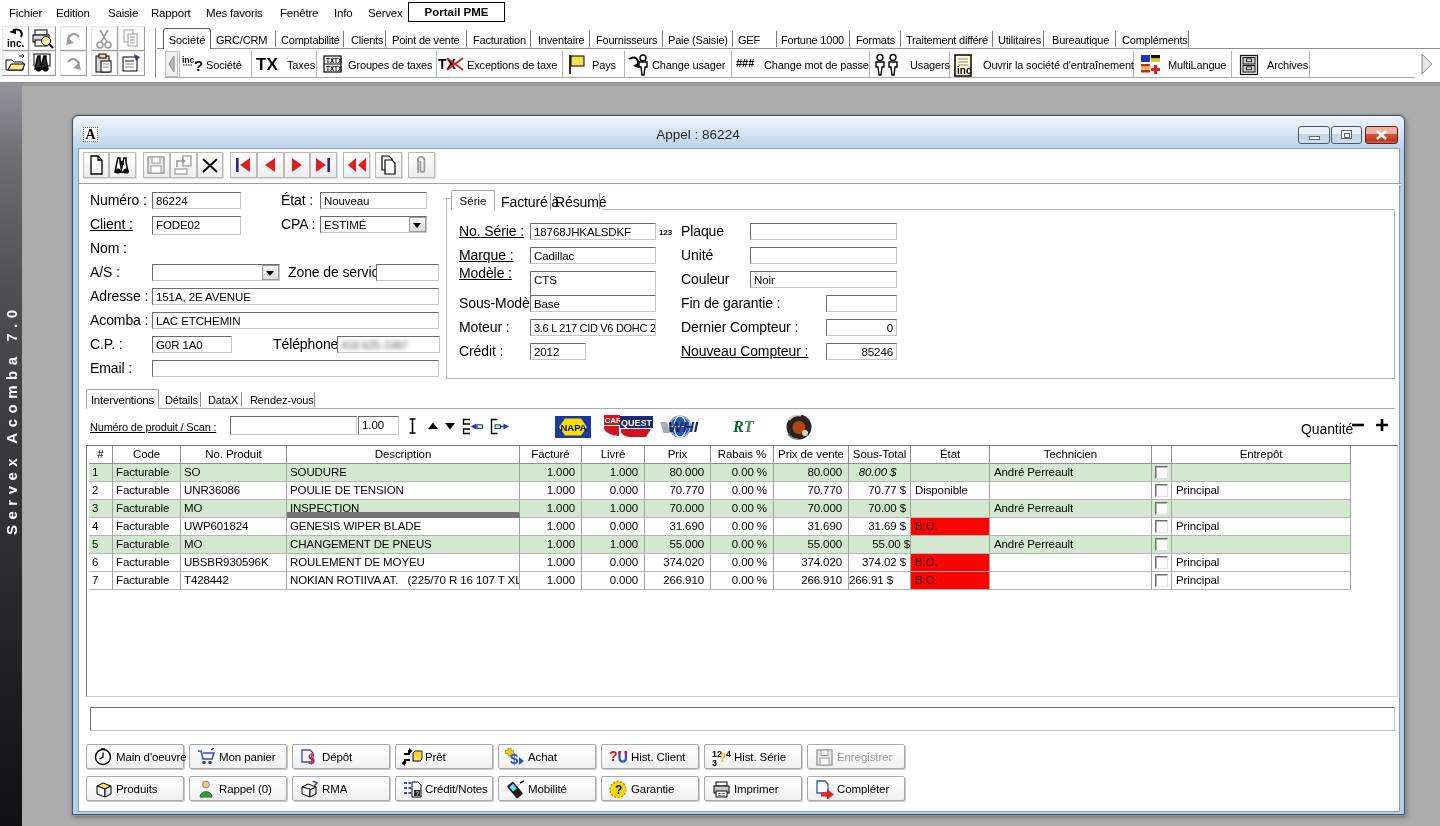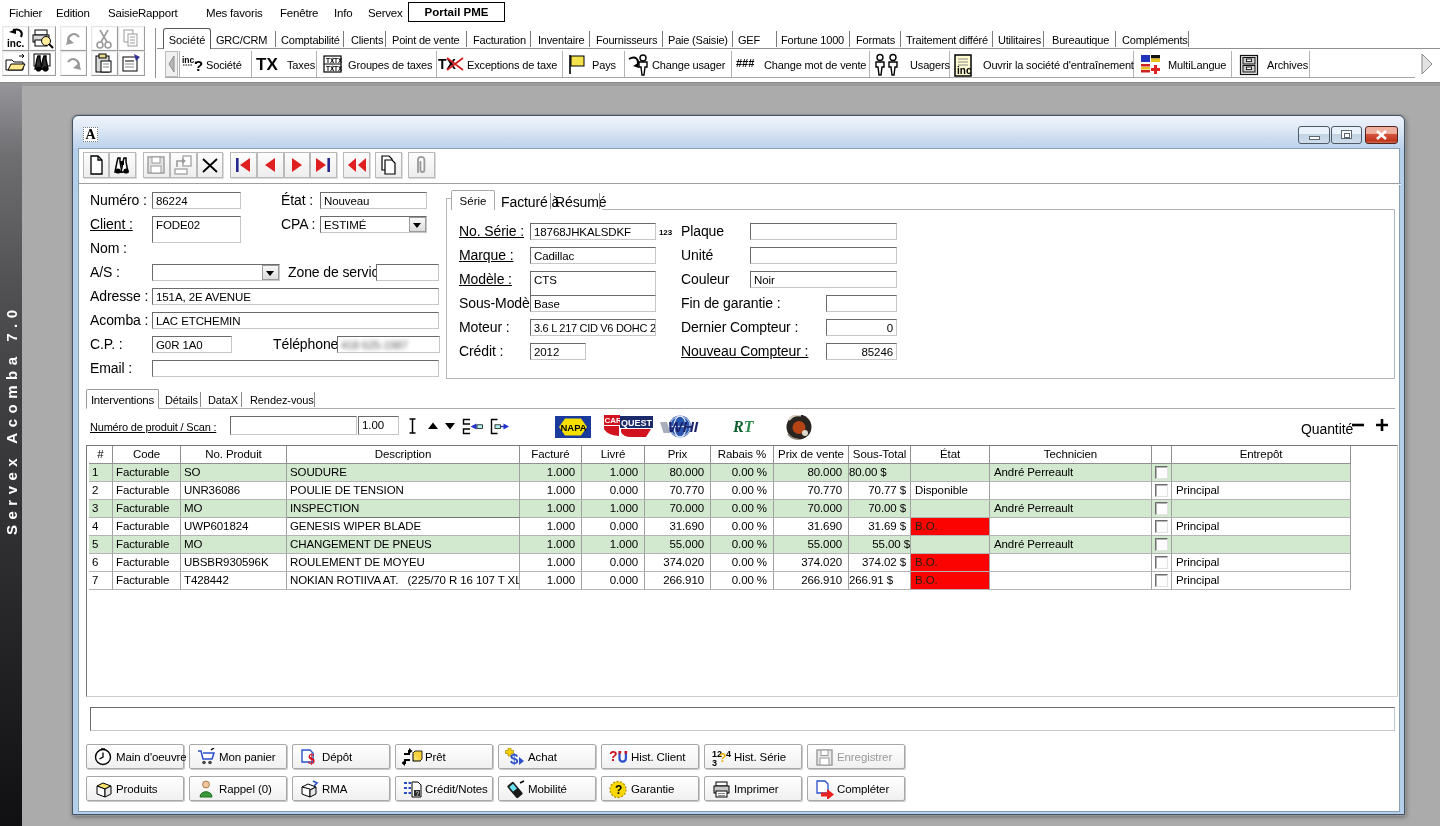--- a/index.html
+++ b/index.html
@@ -18,21 +18,21 @@
 .bbtn{position:absolute;box-sizing:border-box;width:98px;height:25px;background:linear-gradient(#fff,#f0f0f0);border:1px solid #a8a8a8;border-radius:2px;box-shadow:1px 1px 0 #c9c9c9;font-size:11.5px;white-space:nowrap}
 .bbtn span{position:absolute;left:29px;top:6px;letter-spacing:-0.1px}
 .bbtn svg{position:absolute;left:6px;top:3px}
 </style></head>
 <body>
 
 <div class="ab" style="left:0;top:0;width:1440px;height:83px;background:#fff;border-bottom:1px solid #8a8a8a;box-sizing:border-box">
 <span class="menuitem" style="left:9px">Fichier</span>
 <span class="menuitem" style="left:56px">Edition</span>
 <span class="menuitem" style="left:108px">Saisie</span>
-<span class="menuitem" style="left:138px">Rapport</span>
+<span class="menuitem" style="left:151px">Rapport</span>
 <span class="menuitem" style="left:206px">Mes favoris</span>
 <span class="menuitem" style="left:280px">Fenêtre</span>
 <span class="menuitem" style="left:334px">Info</span>
 <span class="menuitem" style="left:368px">Servex</span>
 <div class="ab" style="left:408px;top:2px;width:97px;height:20px;border:1px solid #000;background:#fff;text-align:center;font-size:11.5px;font-weight:bold;line-height:19px;box-sizing:border-box">Portail PME</div>
 <div class="ibtn" style="left:2px;top:26px;width:27px;height:25px"><svg width="25" height="23" viewBox="0 0 25 23">
         <path d="M10 3 c8 -2 10 3 8 7" fill="none" stroke="#000" stroke-width="2"></path>
         <path d="M6 5 l7 -3 v5 z" fill="#000"></path>
         <text x="4" y="20" font-size="10" font-weight="bold" font-family="Liberation Sans">inc.</text>
       </svg></div>
@@ -175,21 +175,21 @@
 <div class="ab" style="left:626px;top:53px;width:22px;height:22px"><svg width="24" height="24" viewBox="0 0 24 24">
         <path d="M3 6 c7 -4 10 1 9 6" fill="none" stroke="#000" stroke-width="2"></path>
         <path d="M13 15 l-6 -2 5 -3 z" fill="#000"></path>
         <circle cx="17" cy="5" r="3" fill="#fff" stroke="#000" stroke-width="1.4"></circle>
         <path d="M13 9 h8 v5 h-2 l-1 8 h-2 l-1 -8 h-2 z" fill="#fff" stroke="#000" stroke-width="1.4"></path>
       </svg></div>
     <span class="ttxt" style="left:652px">Change usager</span>
 <div class="ab" style="left:736px;top:53px;width:22px;height:22px"><svg width="26" height="22" viewBox="0 0 26 22">
         <text x="0" y="14" font-size="11" font-weight="bold" font-family="Liberation Sans">###</text>
       </svg></div>
-    <span class="ttxt" style="left:764px">Change mot de vente</span>
+    <span class="ttxt" style="left:764px">Change mot de passe</span>
 <div class="ab" style="left:873px;top:53px;width:22px;height:22px"><svg width="30" height="24" viewBox="0 0 30 24">
         <g stroke="#000" fill="#fff" stroke-width="1.4">
           <circle cx="7" cy="4.5" r="3"></circle>
           <path d="M3 9 h8 v5 h-2 l-1 8 h-2 l-1 -8 h-2 z"></path>
           <circle cx="20" cy="4.5" r="3"></circle>
           <path d="M16 9 h8 v5 h-2 l-1 8 h-2 l-1 -8 h-2 z"></path>
         </g>
       </svg></div>
     <span class="ttxt" style="left:910px">Usagers</span>
 <div class="ab" style="left:952px;top:53px;width:22px;height:22px"><svg width="24" height="25" viewBox="0 0 24 25">
@@ -219,20 +219,21 @@
       </svg></div>
     <span class="ttxt" style="left:1267px">Archives</span>
 </div>
 <div class="ab" style="left:0;top:83px;width:1440px;height:3px;background:#9b9b9b"></div>
 <div class="ab" style="left:0;top:83px;width:22px;height:743px;background:linear-gradient(180deg,#95959a 0%,#6e6e71 10%,#505052 28%,#3a3a3c 48%,#2a2a2c 68%,#1c1c1e 85%,#101012 100%)">
 <div style="position:absolute;left:3px;top:452px;transform-origin:0 0;transform:rotate(-90deg);font-size:15px;font-weight:bold;color:#fff;white-space:nowrap;letter-spacing:5.5px">Servex Acomba 7.0</div>
 </div>
 <div class="ab" style="left:72px;top:115px;width:1333px;height:700px;border-radius:6px 6px 0 0;background:#b5cfea;border:1px solid #46525e;box-shadow:0 0 0 1px #909599,1px 2px 5px rgba(0,0,0,.4);box-sizing:border-box">
 <div class="ab" style="left:0;top:0;width:1331px;height:32px;border-radius:6px 6px 0 0;background:linear-gradient(180deg,#f0f4fb 0%,#dfe9f6 38%,#cdddf0 68%,#bcd3ec 100%)"></div>
     <div class="ab" style="left:10px;top:11px;width:15px;height:15px;background:#fff;border:1px dotted #777;text-align:center;font-family:'Liberation Serif',serif;font-size:14px;line-height:14px;font-weight:bold;box-sizing:border-box">A</div>
+<div class="ab" style="left:0;top:11px;width:1250px;text-align:center;font-size:13.5px;color:#23272b">Appel : 86224</div>
 <div class="ab" style="left:1225px;top:10px;width:32px;height:18px;border:1px solid #4e5a66;border-radius:3px;background:linear-gradient(#e9f2fa 45%,#c3d3e2 46%,#cfdded);box-sizing:border-box">
       <div style="position:absolute;left:10px;top:9px;width:11px;height:4px;background:#fff;border:1px solid #5a6672;box-sizing:border-box"></div>
     </div>
 <div class="ab" style="left:1258px;top:10px;width:31px;height:18px;border:1px solid #4e5a66;border-radius:3px;background:linear-gradient(#e9f2fa 45%,#c3d3e2 46%,#cfdded);box-sizing:border-box">
       <div style="position:absolute;left:9px;top:3px;width:11px;height:9px;background:#fff;border:1px solid #5a6672;box-sizing:border-box">
         <div style="position:absolute;left:2px;top:2px;width:4px;height:3px;border:1px solid #5a6672"></div>
       </div>
     </div>
 <div class="ab" style="left:1292px;top:10px;width:33px;height:18px;border:1px solid #50261e;border-radius:3px;background:linear-gradient(#f0b0a0 40%,#d3543c 45%,#c0371e 85%,#d0694f);box-sizing:border-box">
       <svg width="31" height="16" style="position:absolute;left:0;top:0">
@@ -290,21 +291,21 @@
 <div class="nbtn" style="left:329px;top:3px;width:27px;height:26px"><svg width="24" height="24" viewBox="0 0 24 24">
           <path d="M9 20 V7 a3.2 3.2 0 0 1 6.4 0 V17 a2 2 0 0 1 -4 0 V8" fill="none" stroke="#9a9a9a" stroke-width="1.8"></path>
         </svg></div>
 <div class="ab" style="left:0;top:34px;width:1322px;height:1px;background:#9f9f9f"></div>
 <div class="ab" style="left:0;top:35px;width:1322px;height:1px;background:#fdfdfd"></div>
 <div class="lbl" style="left:11px;top:45px">Numéro :</div>
 <div class="fld" style="left:73px;top:43px;width:89px;height:17px;">86224</div>
 <div class="lbl" style="left:202px;top:45px">État :</div>
 <div class="fld" style="left:241px;top:43px;width:107px;height:17px;">Nouveau</div>
 <div class="lbl lblu" style="left:11px;top:69px">Client :</div>
-<div class="fld" style="left:73px;top:67px;width:89px;height:27px;">FODE02</div>
+<div class="fld" style="left:73px;top:67px;width:89px;height:19px;">FODE02</div>
 <div class="lbl" style="left:202px;top:69px">CPA :</div>
 <div class="fld" style="left:241px;top:67px;width:107px;height:17px;padding-right:18px">ESTIMÉ</div>
 <div class="ab" style="left:330px;top:68px;width:17px;height:15px;background:linear-gradient(#f8f8f8,#dcdcdc);border:1px solid #9a9a9a;box-sizing:border-box"><svg width="15" height="13">
           <path d="M3 4 h8 l-4 5 z" fill="#000"></path>
         </svg></div>
 <div class="lbl" style="left:11px;top:93px">Nom :</div>
 <div class="lbl" style="left:11px;top:117px">A/S :</div>
 <div class="fld" style="left:73px;top:115px;width:128px;height:17px;padding-right:18px"></div>
 <div class="ab" style="left:183px;top:116px;width:17px;height:15px;background:linear-gradient(#f8f8f8,#dcdcdc);border:1px solid #9a9a9a;box-sizing:border-box"><svg width="15" height="13">
           <path d="M3 4 h8 l-4 5 z" fill="#000"></path>
@@ -329,21 +330,21 @@
 <div class="ab" style="left:372px;top:41px;width:44px;height:20px;background:#fff;border:1px solid #a8a8a8;border-bottom:none;border-radius:2px 2px 0 0;text-align:center;font-size:11.5px;padding-top:4px;box-sizing:border-box">Série</div>
 <span class="lbl" style="left:422px;top:47px">Facturé à</span>
 <div class="ab" style="left:471px;top:44px;width:1px;height:16px;background:#999"></div>
 <span class="lbl" style="left:476px;top:47px">Résumé</span>
 <div class="ab" style="left:520px;top:44px;width:1px;height:16px;background:#999"></div>
 <div class="lbl lblu" style="left:380px;top:76px">No. Série :</div>
 <div class="fld" style="left:451px;top:74px;width:126px;height:17px;">18768JHKALSDKF</div>
 <div class="lbl" style="left:580px;top:77px;font-size:8px;font-weight:bold">123</div>
 <div class="lbl lblu" style="left:380px;top:100px">Marque :</div>
 <div class="fld" style="left:451px;top:98px;width:126px;height:17px;">Cadillac</div>
-<div class="lbl lblu" style="left:380px;top:124px">Modèle :</div>
+<div class="lbl lblu" style="left:380px;top:118px">Modèle :</div>
 <div class="fld" style="left:451px;top:122px;width:126px;height:26px;">CTS</div>
 <div class="lbl" style="left:380px;top:148px">Sous-Modèle :</div>
 <div class="fld" style="left:451px;top:146px;width:126px;height:17px;">Base</div>
 <div class="lbl" style="left:380px;top:172px">Moteur :</div>
 <div class="fld" style="left:451px;top:170px;width:126px;height:17px;"><span style="font-size:11px;letter-spacing:-0.3px">3.6 L 217 CID V6 DOHC 24 V</span></div>
 <div class="lbl" style="left:380px;top:196px">Crédit :</div>
 <div class="fld" style="left:451px;top:194px;width:56px;height:17px;">2012</div>
 <div class="lbl" style="left:602px;top:76px">Plaque</div>
 <div class="fld" style="left:671px;top:74px;width:147px;height:17px;"></div>
 <div class="lbl" style="left:602px;top:100px">Unité</div>
@@ -439,21 +440,21 @@
         <div style="position:absolute;left:2px;top:18px;height:18px;display:flex;font-size:11.5px;letter-spacing:-0.1px;background:#d3e9cf">
           <div style="width:24px;box-sizing:border-box;border-right:1px solid #a2a2a2;border-bottom:1px solid #b4b4b4;line-height:16px;overflow:hidden;white-space:nowrap;padding-left:3px;">1</div>
           <div style="width:68px;box-sizing:border-box;border-right:1px solid #a2a2a2;border-bottom:1px solid #b4b4b4;line-height:16px;overflow:hidden;white-space:nowrap;padding-left:3px;">Facturable</div>
           <div style="width:106px;box-sizing:border-box;border-right:1px solid #a2a2a2;border-bottom:1px solid #b4b4b4;line-height:16px;overflow:hidden;white-space:nowrap;padding-left:3px;">SO</div>
           <div style="width:233px;box-sizing:border-box;border-right:1px solid #a2a2a2;border-bottom:1px solid #b4b4b4;line-height:16px;overflow:hidden;white-space:nowrap;padding-left:3px;">SOUDURE</div>
           <div style="width:62px;box-sizing:border-box;border-right:1px solid #a2a2a2;border-bottom:1px solid #b4b4b4;line-height:16px;overflow:hidden;white-space:nowrap;padding-right:6px;text-align:right;">1.000</div>
           <div style="width:63px;box-sizing:border-box;border-right:1px solid #a2a2a2;border-bottom:1px solid #b4b4b4;line-height:16px;overflow:hidden;white-space:nowrap;padding-right:6px;text-align:right;">1.000</div>
           <div style="width:66px;box-sizing:border-box;border-right:1px solid #a2a2a2;border-bottom:1px solid #b4b4b4;line-height:16px;overflow:hidden;white-space:nowrap;padding-right:6px;text-align:right;">80.000</div>
           <div style="width:63px;box-sizing:border-box;border-right:1px solid #a2a2a2;border-bottom:1px solid #b4b4b4;line-height:16px;overflow:hidden;white-space:nowrap;padding-right:6px;text-align:right;">0.00 %</div>
           <div style="width:75px;box-sizing:border-box;border-right:1px solid #a2a2a2;border-bottom:1px solid #b4b4b4;line-height:16px;overflow:hidden;white-space:nowrap;padding-right:6px;text-align:right;">80.000</div>
-          <div style="width:62px;box-sizing:border-box;border-right:1px solid #a2a2a2;border-bottom:1px solid #b4b4b4;line-height:16px;overflow:hidden;white-space:nowrap;padding-right:4px;text-align:left;">80.00 $</div>
+          <div style="width:62px;box-sizing:border-box;border-right:1px solid #a2a2a2;border-bottom:1px solid #b4b4b4;line-height:16px;overflow:hidden;white-space:nowrap;padding-right:4px;text-align:center;font-style:italic;">80.00 $</div>
           <div style="width:79px;box-sizing:border-box;border-right:1px solid #a2a2a2;border-bottom:1px solid #b4b4b4;line-height:16px;overflow:hidden;white-space:nowrap;padding-left:4px"></div>
           <div style="width:162px;box-sizing:border-box;border-right:1px solid #a2a2a2;border-bottom:1px solid #b4b4b4;line-height:16px;overflow:hidden;white-space:nowrap;padding-left:4px;">André Perreault</div>
           <div style="width:20px;box-sizing:border-box;border-right:1px solid #a2a2a2;border-bottom:1px solid #b4b4b4;line-height:16px;overflow:hidden;white-space:nowrap;text-align:center"><span style="display:inline-block;width:11px;height:11px;margin-top:2px;background:#fdfdfd;border:1px solid;border-color:#6e6e6e #e2e2e2 #e2e2e2 #6e6e6e;box-shadow:inset 1px 1px 0 #b4b4b4"></span></div>
           <div style="width:179px;box-sizing:border-box;border-right:1px solid #a2a2a2;border-bottom:1px solid #b4b4b4;line-height:16px;overflow:hidden;white-space:nowrap;padding-left:4px;"></div>
         </div>
         <div style="position:absolute;left:2px;top:36px;height:18px;display:flex;font-size:11.5px;letter-spacing:-0.1px;background:#fff">
           <div style="width:24px;box-sizing:border-box;border-right:1px solid #a2a2a2;border-bottom:1px solid #b4b4b4;line-height:16px;overflow:hidden;white-space:nowrap;padding-left:3px;">2</div>
           <div style="width:68px;box-sizing:border-box;border-right:1px solid #a2a2a2;border-bottom:1px solid #b4b4b4;line-height:16px;overflow:hidden;white-space:nowrap;padding-left:3px;">Facturable</div>
           <div style="width:106px;box-sizing:border-box;border-right:1px solid #a2a2a2;border-bottom:1px solid #b4b4b4;line-height:16px;overflow:hidden;white-space:nowrap;padding-left:3px;">UNR36086</div>
           <div style="width:233px;box-sizing:border-box;border-right:1px solid #a2a2a2;border-bottom:1px solid #b4b4b4;line-height:16px;overflow:hidden;white-space:nowrap;padding-left:3px;">POULIE DE TENSION</div>
@@ -465,21 +466,21 @@
           <div style="width:62px;box-sizing:border-box;border-right:1px solid #a2a2a2;border-bottom:1px solid #b4b4b4;line-height:16px;overflow:hidden;white-space:nowrap;padding-right:4px;text-align:right;">70.77 $</div>
           <div style="width:79px;box-sizing:border-box;border-right:1px solid #a2a2a2;border-bottom:1px solid #b4b4b4;line-height:16px;overflow:hidden;white-space:nowrap;padding-left:4px">Disponible</div>
           <div style="width:162px;box-sizing:border-box;border-right:1px solid #a2a2a2;border-bottom:1px solid #b4b4b4;line-height:16px;overflow:hidden;white-space:nowrap;padding-left:4px;"></div>
           <div style="width:20px;box-sizing:border-box;border-right:1px solid #a2a2a2;border-bottom:1px solid #b4b4b4;line-height:16px;overflow:hidden;white-space:nowrap;text-align:center"><span style="display:inline-block;width:11px;height:11px;margin-top:2px;background:#fdfdfd;border:1px solid;border-color:#6e6e6e #e2e2e2 #e2e2e2 #6e6e6e;box-shadow:inset 1px 1px 0 #b4b4b4"></span></div>
           <div style="width:179px;box-sizing:border-box;border-right:1px solid #a2a2a2;border-bottom:1px solid #b4b4b4;line-height:16px;overflow:hidden;white-space:nowrap;padding-left:4px;">Principal</div>
         </div>
         <div style="position:absolute;left:2px;top:54px;height:18px;display:flex;font-size:11.5px;letter-spacing:-0.1px;background:#d3e9cf">
           <div style="width:24px;box-sizing:border-box;border-right:1px solid #a2a2a2;border-bottom:1px solid #b4b4b4;line-height:16px;overflow:hidden;white-space:nowrap;padding-left:3px;">3</div>
           <div style="width:68px;box-sizing:border-box;border-right:1px solid #a2a2a2;border-bottom:1px solid #b4b4b4;line-height:16px;overflow:hidden;white-space:nowrap;padding-left:3px;">Facturable</div>
           <div style="width:106px;box-sizing:border-box;border-right:1px solid #a2a2a2;border-bottom:1px solid #b4b4b4;line-height:16px;overflow:hidden;white-space:nowrap;padding-left:3px;">MO</div>
-          <div style="width:233px;box-sizing:border-box;border-right:1px solid #a2a2a2;border-bottom:1px solid #737373;line-height:16px;overflow:hidden;white-space:nowrap;padding-left:3px;">INSPECTION</div>
+          <div style="width:233px;box-sizing:border-box;border-right:1px solid #a2a2a2;border-bottom:6px solid #737373;line-height:16px;overflow:hidden;white-space:nowrap;padding-left:3px;">INSPECTION</div>
           <div style="width:62px;box-sizing:border-box;border-right:1px solid #a2a2a2;border-bottom:1px solid #b4b4b4;line-height:16px;overflow:hidden;white-space:nowrap;padding-right:6px;text-align:right;">1.000</div>
           <div style="width:63px;box-sizing:border-box;border-right:1px solid #a2a2a2;border-bottom:1px solid #b4b4b4;line-height:16px;overflow:hidden;white-space:nowrap;padding-right:6px;text-align:right;">1.000</div>
           <div style="width:66px;box-sizing:border-box;border-right:1px solid #a2a2a2;border-bottom:1px solid #b4b4b4;line-height:16px;overflow:hidden;white-space:nowrap;padding-right:6px;text-align:right;">70.000</div>
           <div style="width:63px;box-sizing:border-box;border-right:1px solid #a2a2a2;border-bottom:1px solid #b4b4b4;line-height:16px;overflow:hidden;white-space:nowrap;padding-right:6px;text-align:right;">0.00 %</div>
           <div style="width:75px;box-sizing:border-box;border-right:1px solid #a2a2a2;border-bottom:1px solid #b4b4b4;line-height:16px;overflow:hidden;white-space:nowrap;padding-right:6px;text-align:right;">70.000</div>
           <div style="width:62px;box-sizing:border-box;border-right:1px solid #a2a2a2;border-bottom:1px solid #b4b4b4;line-height:16px;overflow:hidden;white-space:nowrap;padding-right:4px;text-align:right;">70.00 $</div>
           <div style="width:79px;box-sizing:border-box;border-right:1px solid #a2a2a2;border-bottom:1px solid #b4b4b4;line-height:16px;overflow:hidden;white-space:nowrap;padding-left:4px"></div>
           <div style="width:162px;box-sizing:border-box;border-right:1px solid #a2a2a2;border-bottom:1px solid #b4b4b4;line-height:16px;overflow:hidden;white-space:nowrap;padding-left:4px;">André Perreault</div>
           <div style="width:20px;box-sizing:border-box;border-right:1px solid #a2a2a2;border-bottom:1px solid #b4b4b4;line-height:16px;overflow:hidden;white-space:nowrap;text-align:center"><span style="display:inline-block;width:11px;height:11px;margin-top:2px;background:#fdfdfd;border:1px solid;border-color:#6e6e6e #e2e2e2 #e2e2e2 #6e6e6e;box-shadow:inset 1px 1px 0 #b4b4b4"></span></div>
           <div style="width:179px;box-sizing:border-box;border-right:1px solid #a2a2a2;border-bottom:1px solid #b4b4b4;line-height:16px;overflow:hidden;white-space:nowrap;padding-left:4px;"></div>

